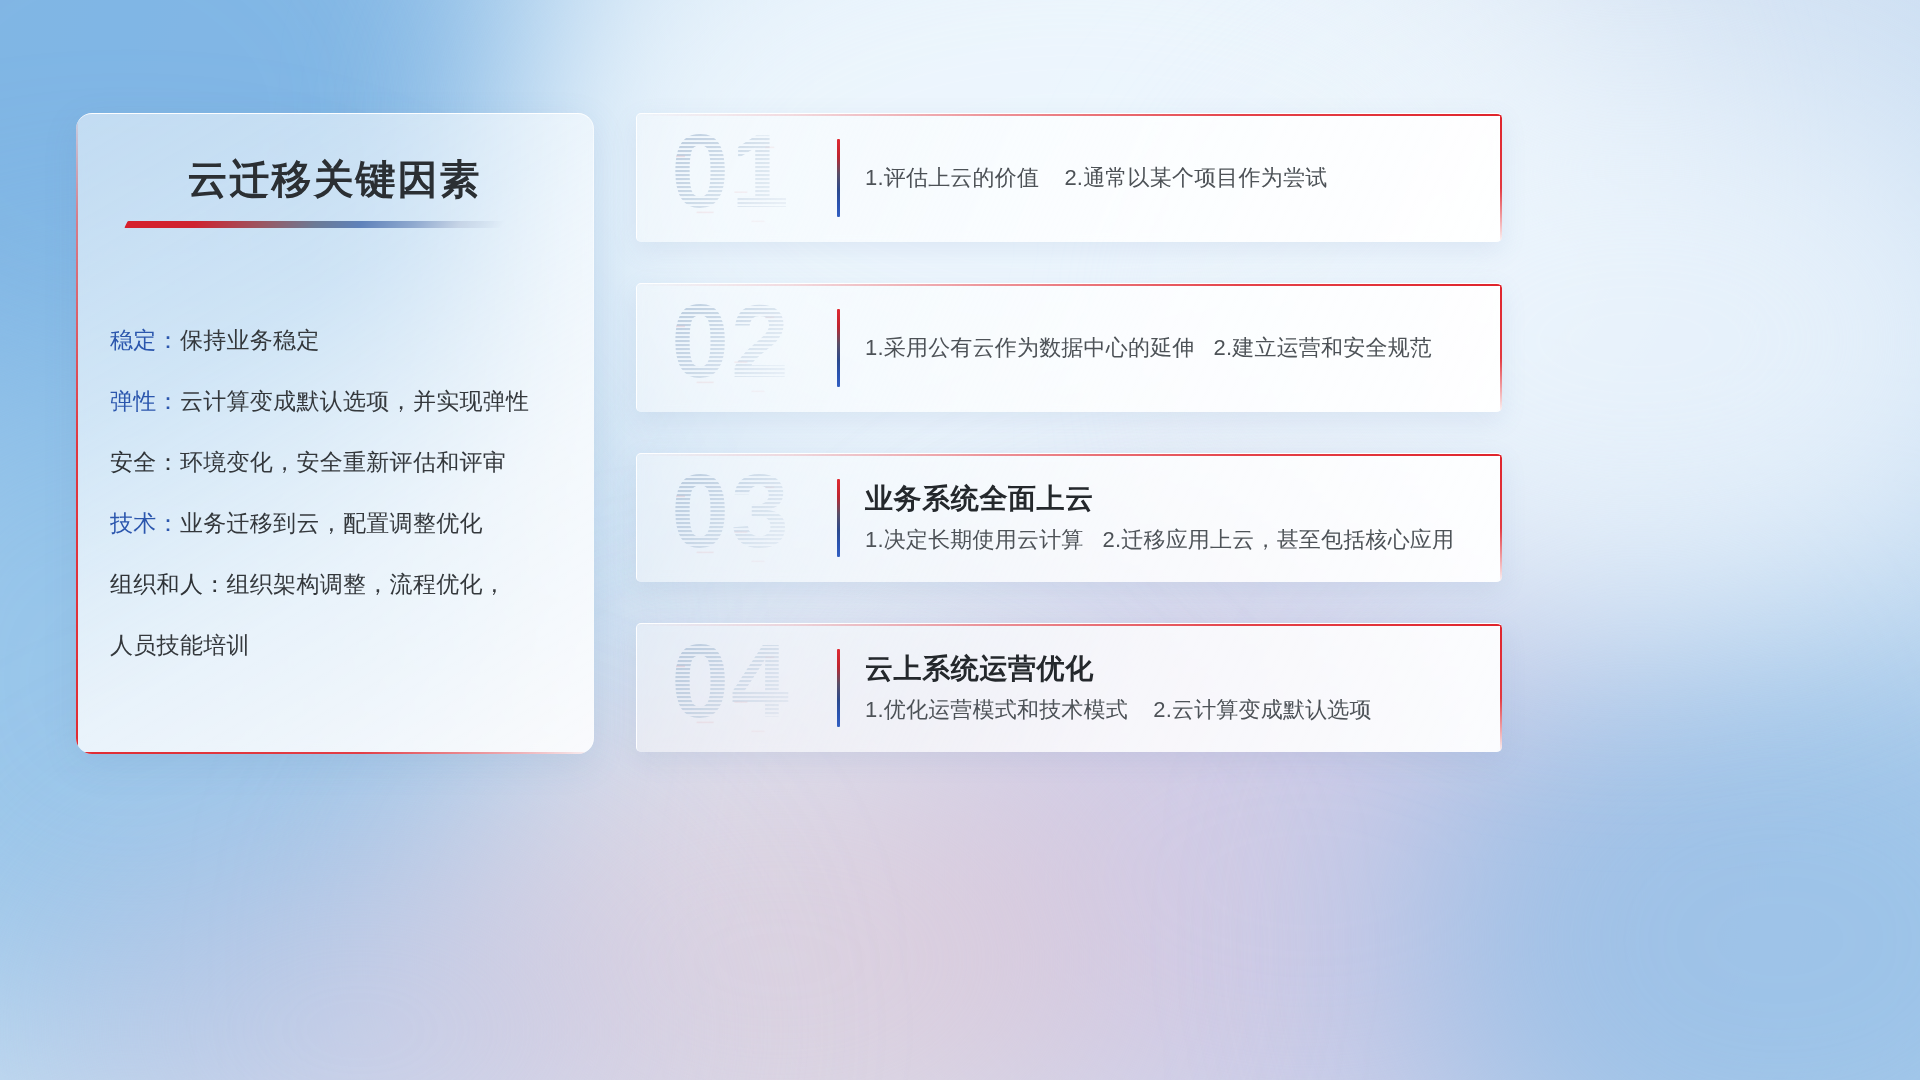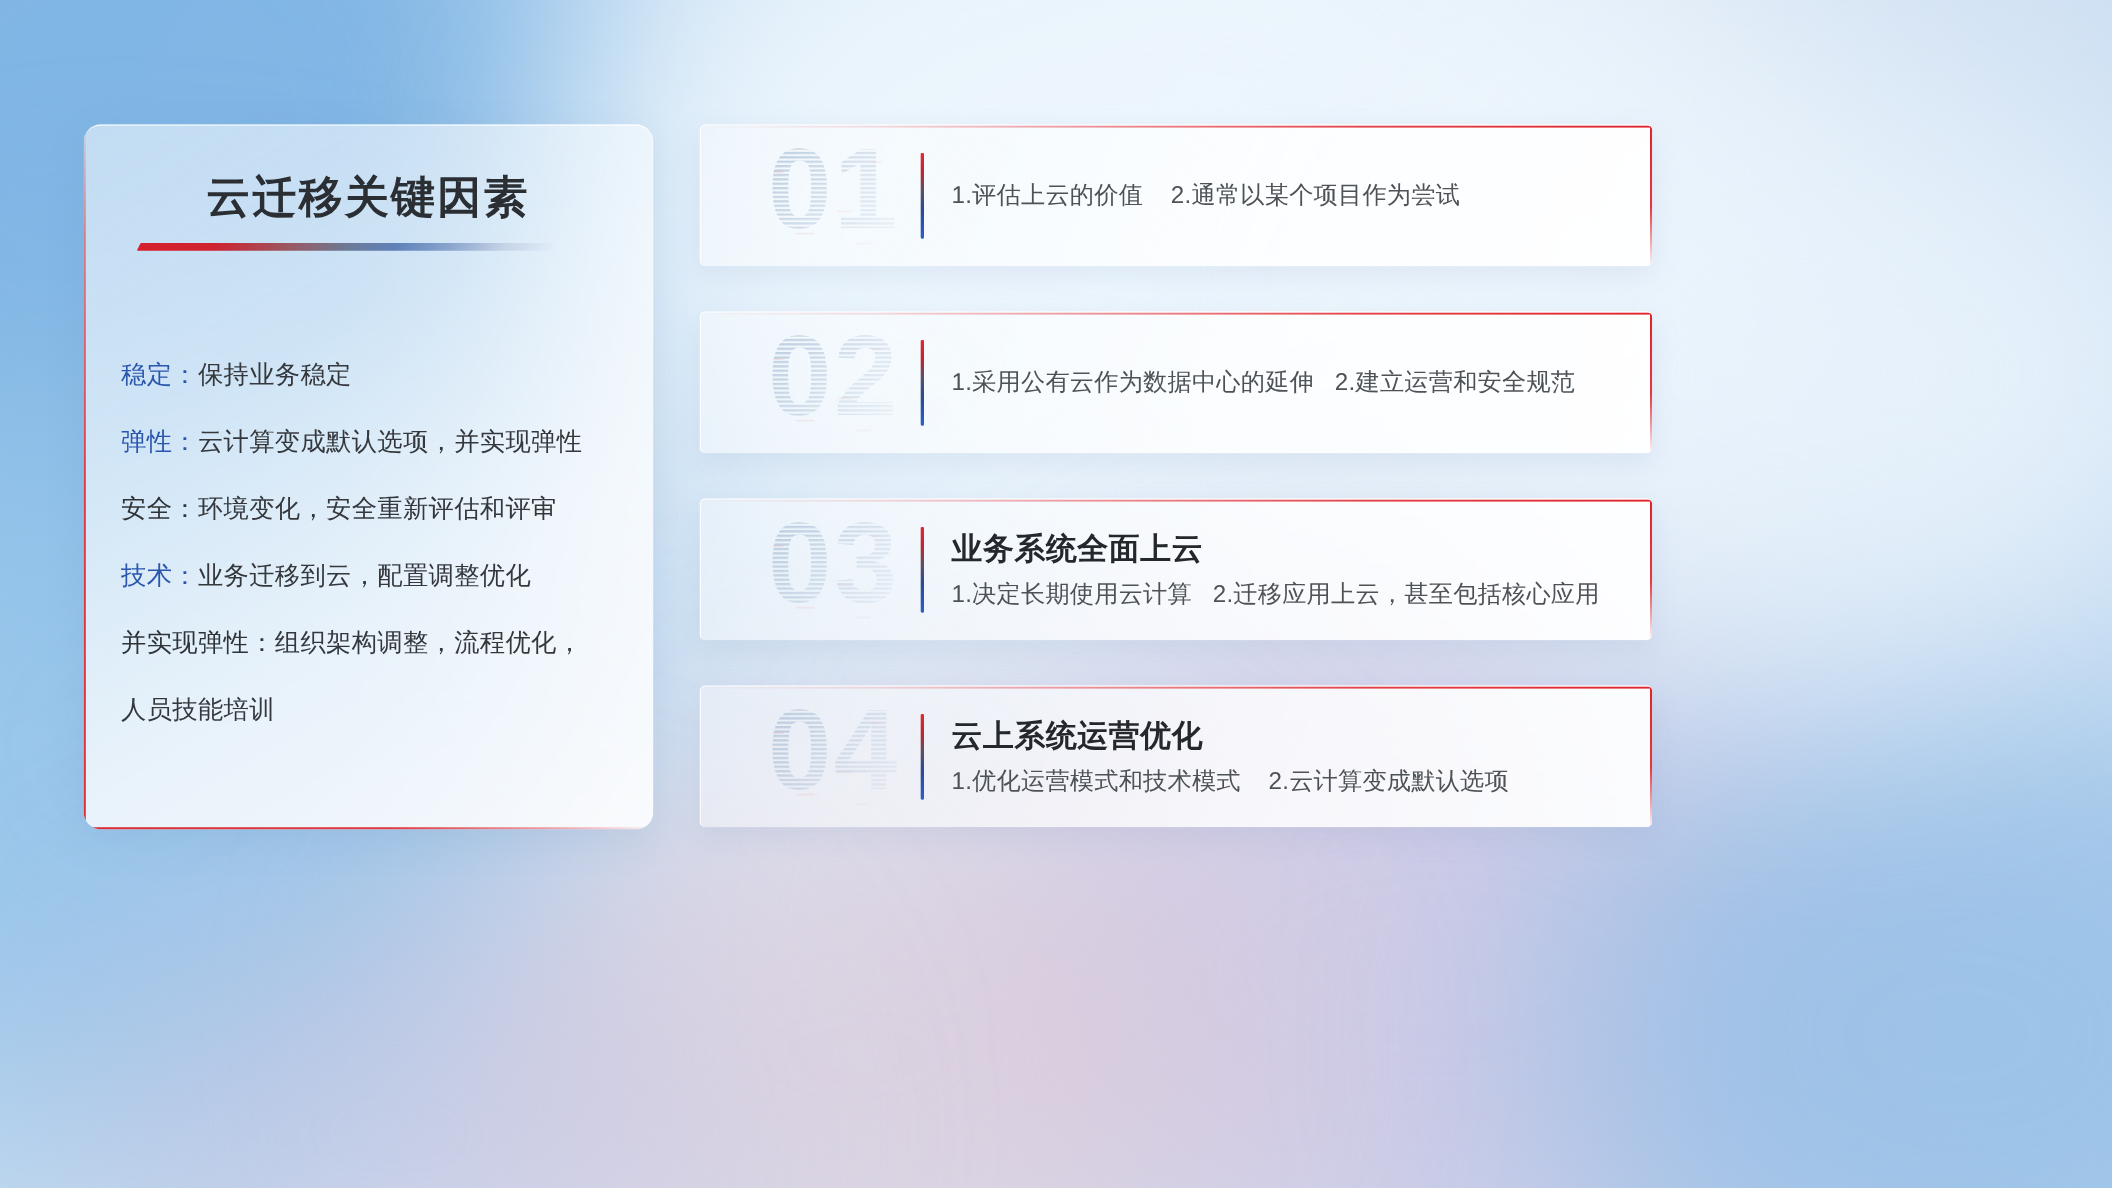--- a/index.html
+++ b/index.html
@@ -213,21 +213,21 @@
     background: linear-gradient(180deg,
         rgba(223,36,44,1) 0%,
         rgba(224,40,48,0.92) 58%,
         rgba(226,58,66,0.42) 84%,
         rgba(228,80,90,0.04) 100%);
   }
 
   
   .card-number {
     position: absolute;
-    left: 35px; top: 50%;
+    left: 8px; top: 50%;
     transform: translateY(-50%);
     width: 172px; height: 112px;
     display: flex;
     align-items: center;
     justify-content: flex-start;
     pointer-events: none;
   }
   .card-number svg { display: block; width: 172px; height: 112px; }
 
   .card-divider {
@@ -283,21 +283,21 @@
 <div id="stage">
 
   <section id="left-panel">
     <h1 id="panel-title">云迁移关键因素</h1>
     <div id="title-underline"></div>
     <div id="factor-list">
         <div class="factor-row"><span class="factor-label blue">稳定：</span><span class="factor-text">保持业务稳定</span></div>
         <div class="factor-row"><span class="factor-label blue">弹性：</span><span class="factor-text">云计算变成默认选项，并实现弹性</span></div>
         <div class="factor-row"><span class="factor-label dark">安全：</span><span class="factor-text">环境变化，安全重新评估和评审</span></div>
         <div class="factor-row"><span class="factor-label blue">技术：</span><span class="factor-text">业务迁移到云，配置调整优化</span></div>
-        <div class="factor-row"><span class="factor-label dark">并实现弹性：</span><span class="factor-text">组织架构调整，流程优化，</span></div>
+        <div class="factor-row"><span class="factor-label dark">组织和人：</span><span class="factor-text">组织架构调整，流程优化，</span></div>
         <div class="factor-row"><span class="factor-label dark"></span><span class="factor-text">人员技能培训</span></div>
       </div>
   </section>
 
   <section id="card-list">
       <article class="step-card">
         <div class="card-number">
           <svg viewBox="0 0 172 112" width="172" height="112">
             <defs>
               <pattern id="num0-lines" width="172" height="4" patternUnits="userSpaceOnUse">

